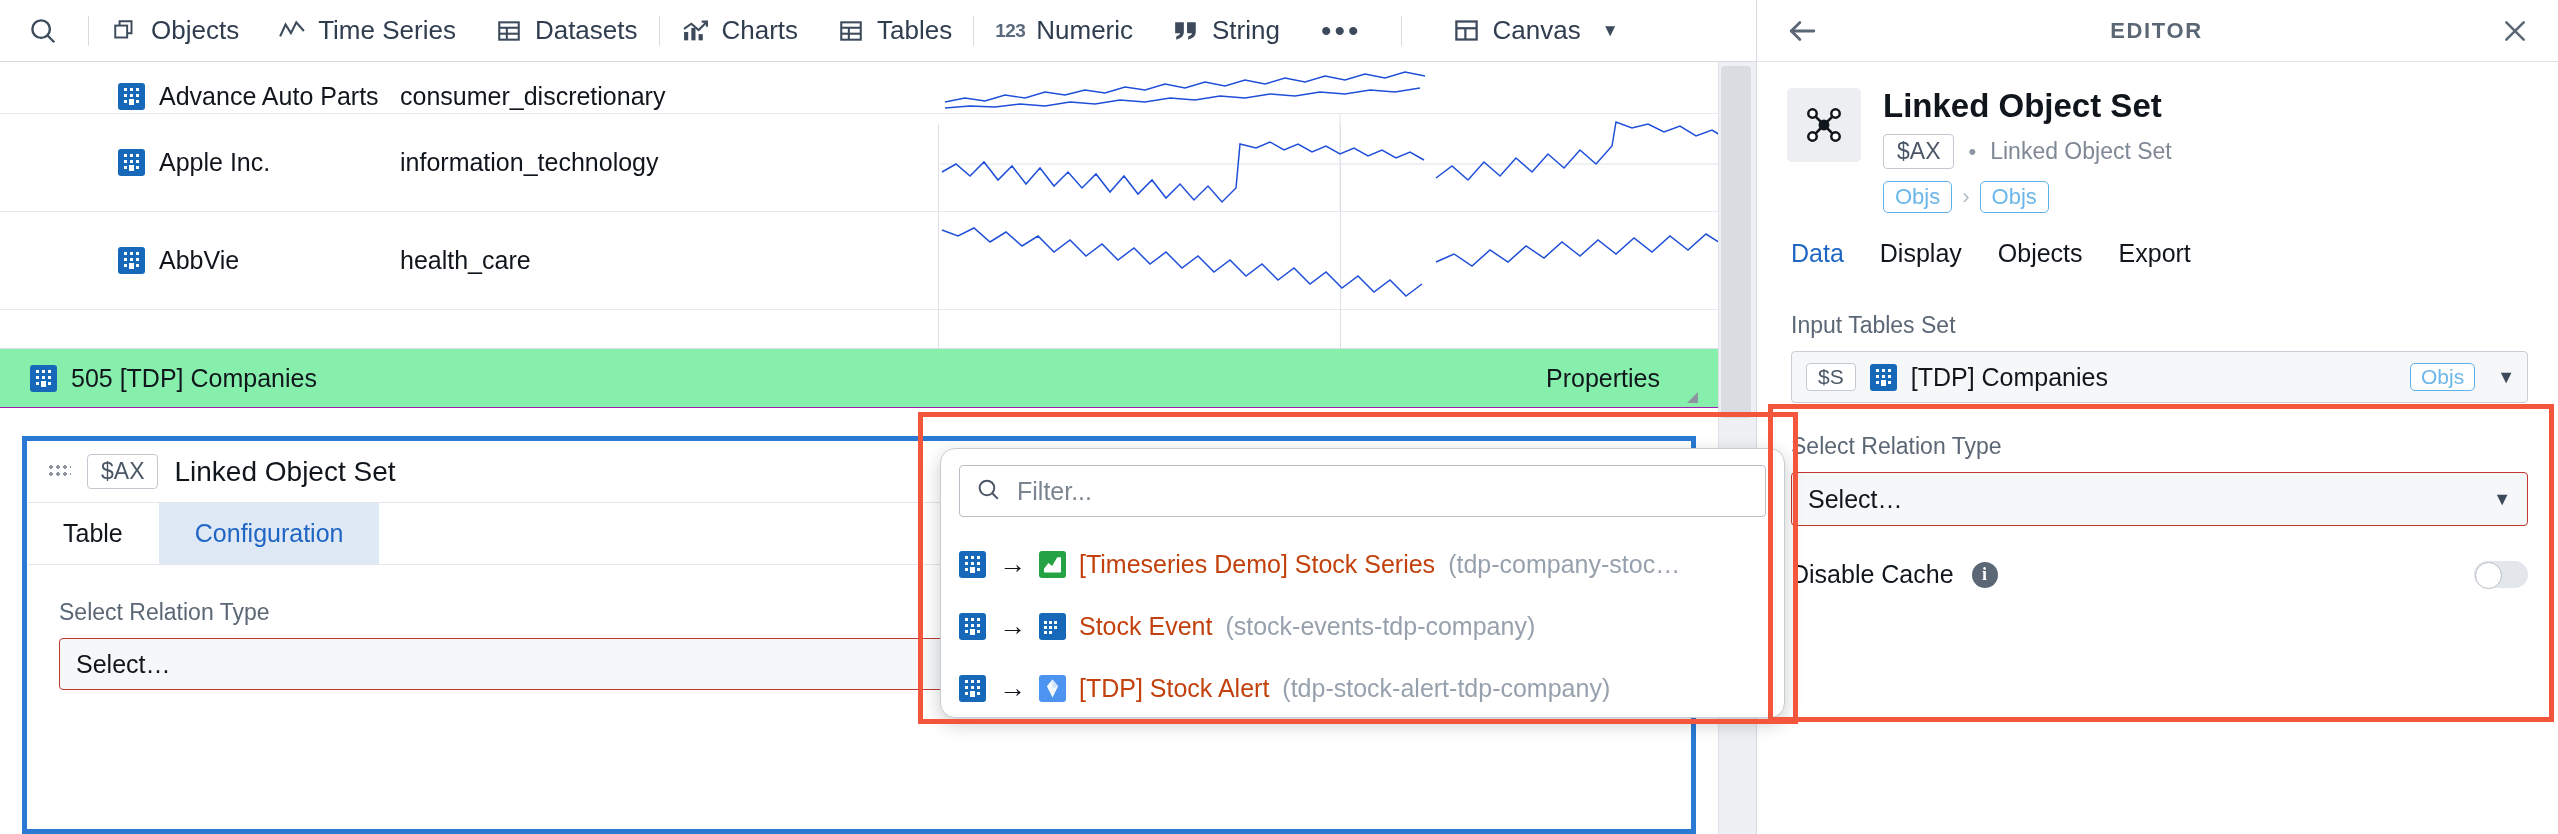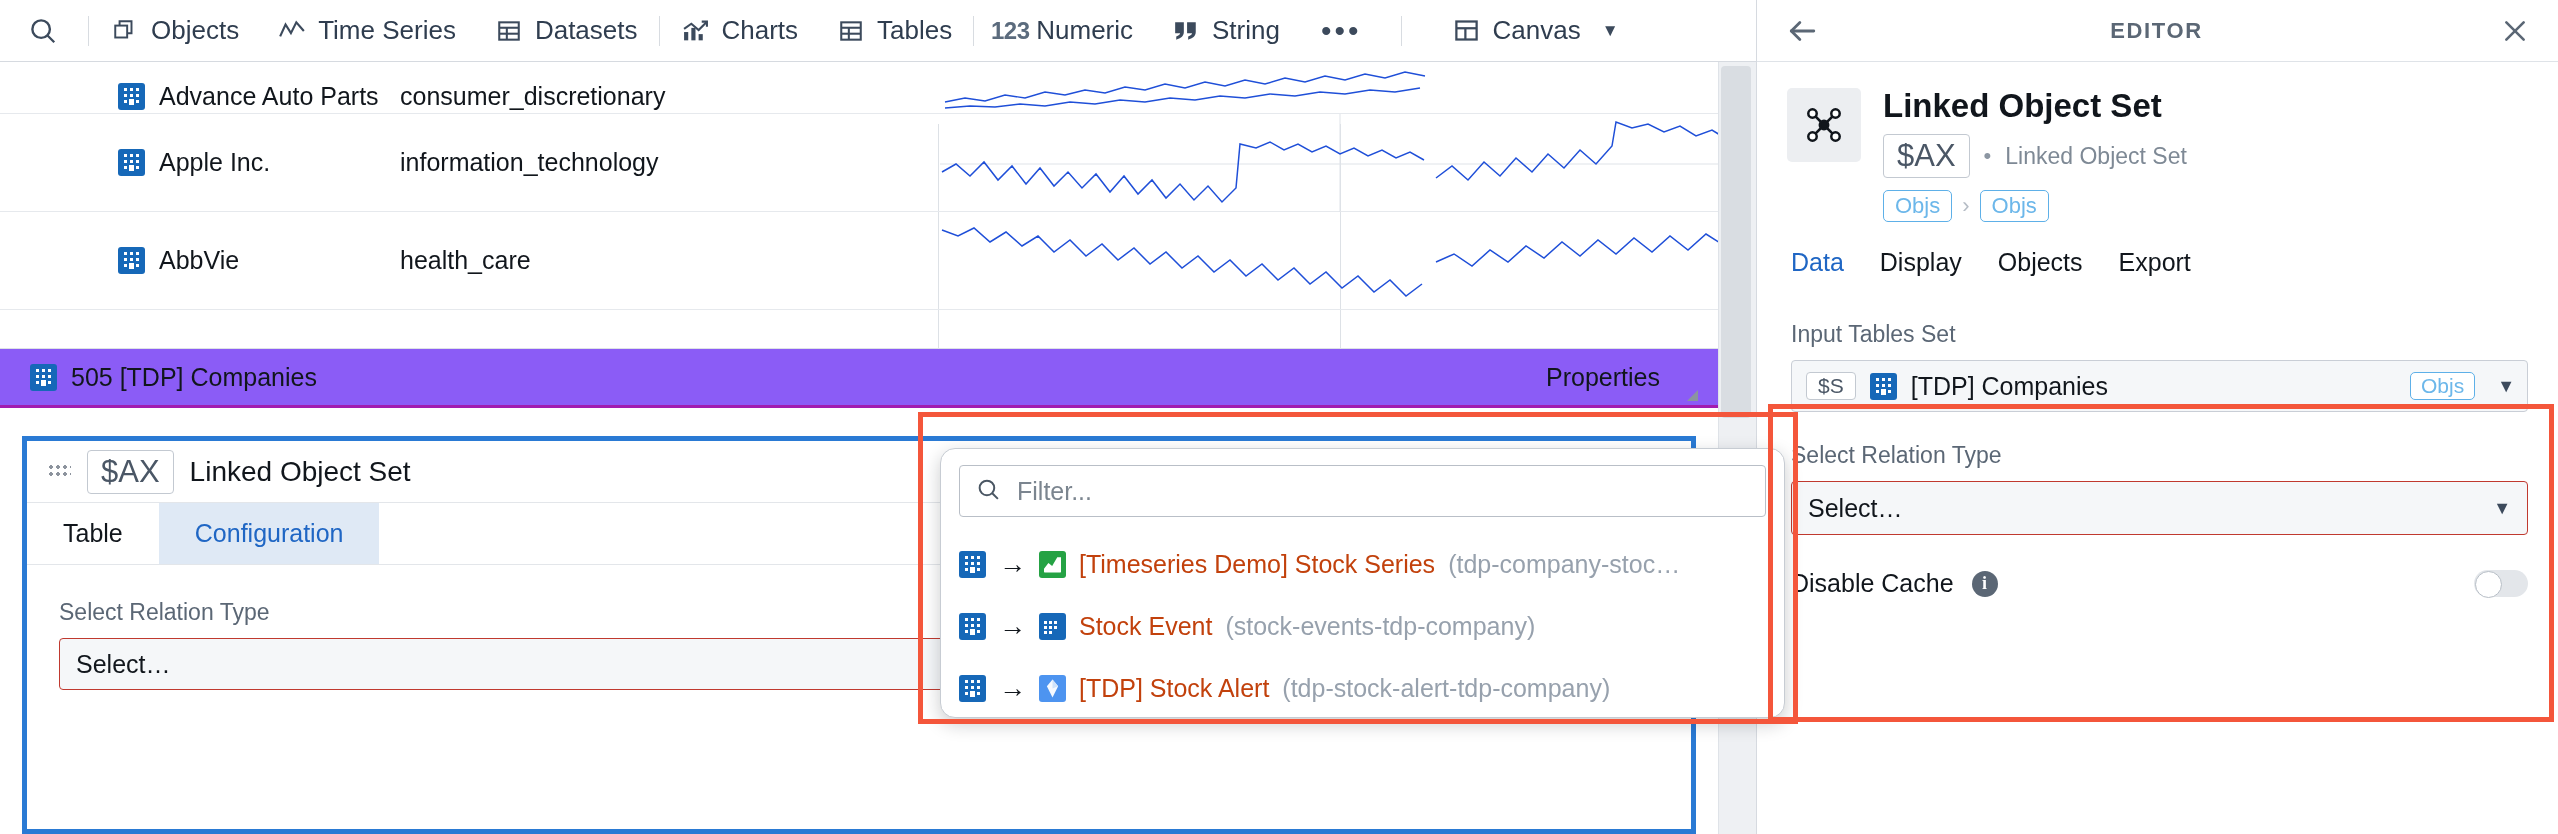--- a/index.html
+++ b/index.html
@@ -27,21 +27,21 @@
     cursor: pointer;
   }
   .tb-sep { width: 1px; height: 30px; background: #d8dce1; margin: 0 2px; }
   .tb-item {
     display: flex; align-items: center; gap: 11px;
     padding: 0 19px; height: 62px;
     color: #2f3d4f; font-size: 26px; cursor: pointer;
     white-space: nowrap;
   }
   .tb-icon { display: flex; align-items: center; justify-content: center; width: 30px; height: 30px; flex: 0 0 30px; }
-  .tb-num { font-size: 24px; color: #5b6b7d; font-weight: 700; letter-spacing: -0.5px; }
+  .tb-num { font-size: 19px; color: #5b6b7d; font-weight: 700; letter-spacing: -0.5px; }
   .tb-dots { letter-spacing: 3px; font-size: 30px; line-height: 10px; color: #3c4a5c; padding: 0 22px; cursor:pointer; display:flex; align-items:center; height:62px;}
   .tb-caret { margin-left: 10px; }
 
   
   .table-panel {
     position: absolute; left: 0; top: 62px;
     width: 1718px; height: 340px;
     background: #ffffff;
     overflow: hidden;
   }
@@ -95,22 +95,22 @@
     position: absolute; left: 0; top: 0;
     width: 1090px; height: 14px;
     background: #a7aeb8; border-radius: 7px; cursor: pointer;
   }
 
   
   .tbl-status {
     position: absolute; left: 0; top: 348px;
     width: 1718px; height: 60px;
     border-top: 1px solid #dde1e6;
-    border-bottom: 3px solid #a21caf;
-    background: #8b5cf6;
+    border-bottom: 1px solid #a21caf;
+    background: #86efac;
     display: flex; align-items: center;
   }
   .tbl-status .left {
     display: flex; align-items: center; gap: 14px;
     padding-left: 30px; font-size: 25px; color: #11161c;
   }
   .tbl-status .right {
     margin-left: auto; padding-right: 58px;
     font-size: 25px; color: #11161c; cursor: pointer;
   }
@@ -145,21 +145,21 @@
     gap: 16px; padding-left: 22px;
     border-bottom: 1px solid #e3e6ea;
   }
   .drag-dots {
     width: 22px; height: 14px; cursor: grab;
     background:
       radial-gradient(circle 1.8px at 2px 2px, #8d949e 99%, transparent) 0 0/7px 7px repeat;
   }
   .pill-ax {
     border: 1px solid #c3c9d1; border-radius: 4px;
-    padding: 3px 13px; font-size: 31px; color: #4b5766;
+    padding: 3px 13px; font-size: 23px; color: #4b5766;
     background: #fff;
   }
   .los-title { font-size: 28px; color: #11161c; }
   .los-tabs { height: 62px; display: flex; align-items: stretch; border-bottom: 1px solid #e3e6ea; }
   .los-tab {
     display: flex; align-items: center; padding: 0 36px;
     font-size: 25px; color: #11161c; cursor: pointer;
   }
   .los-tab.active { background: #dfe9f5; color: #1f66c4; }
   .los-body { padding: 34px 32px 0 32px; }

